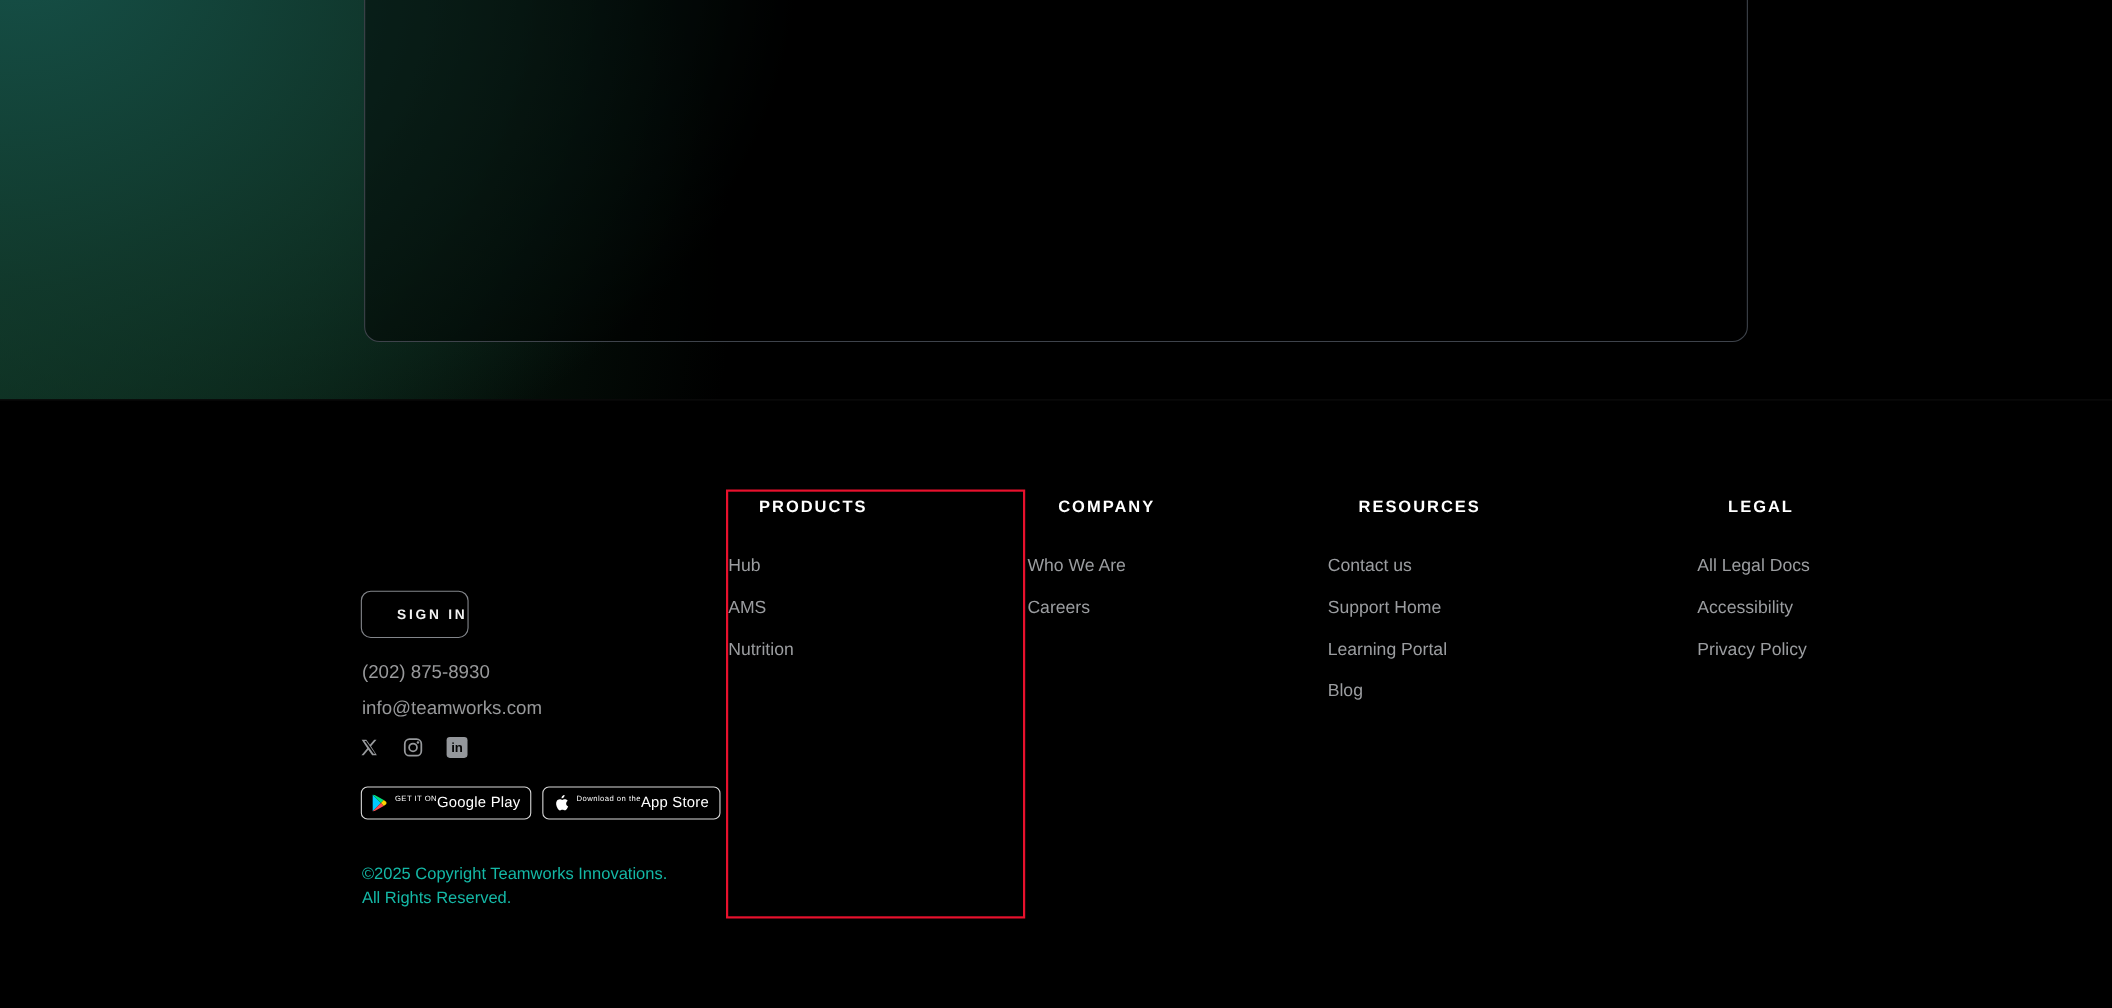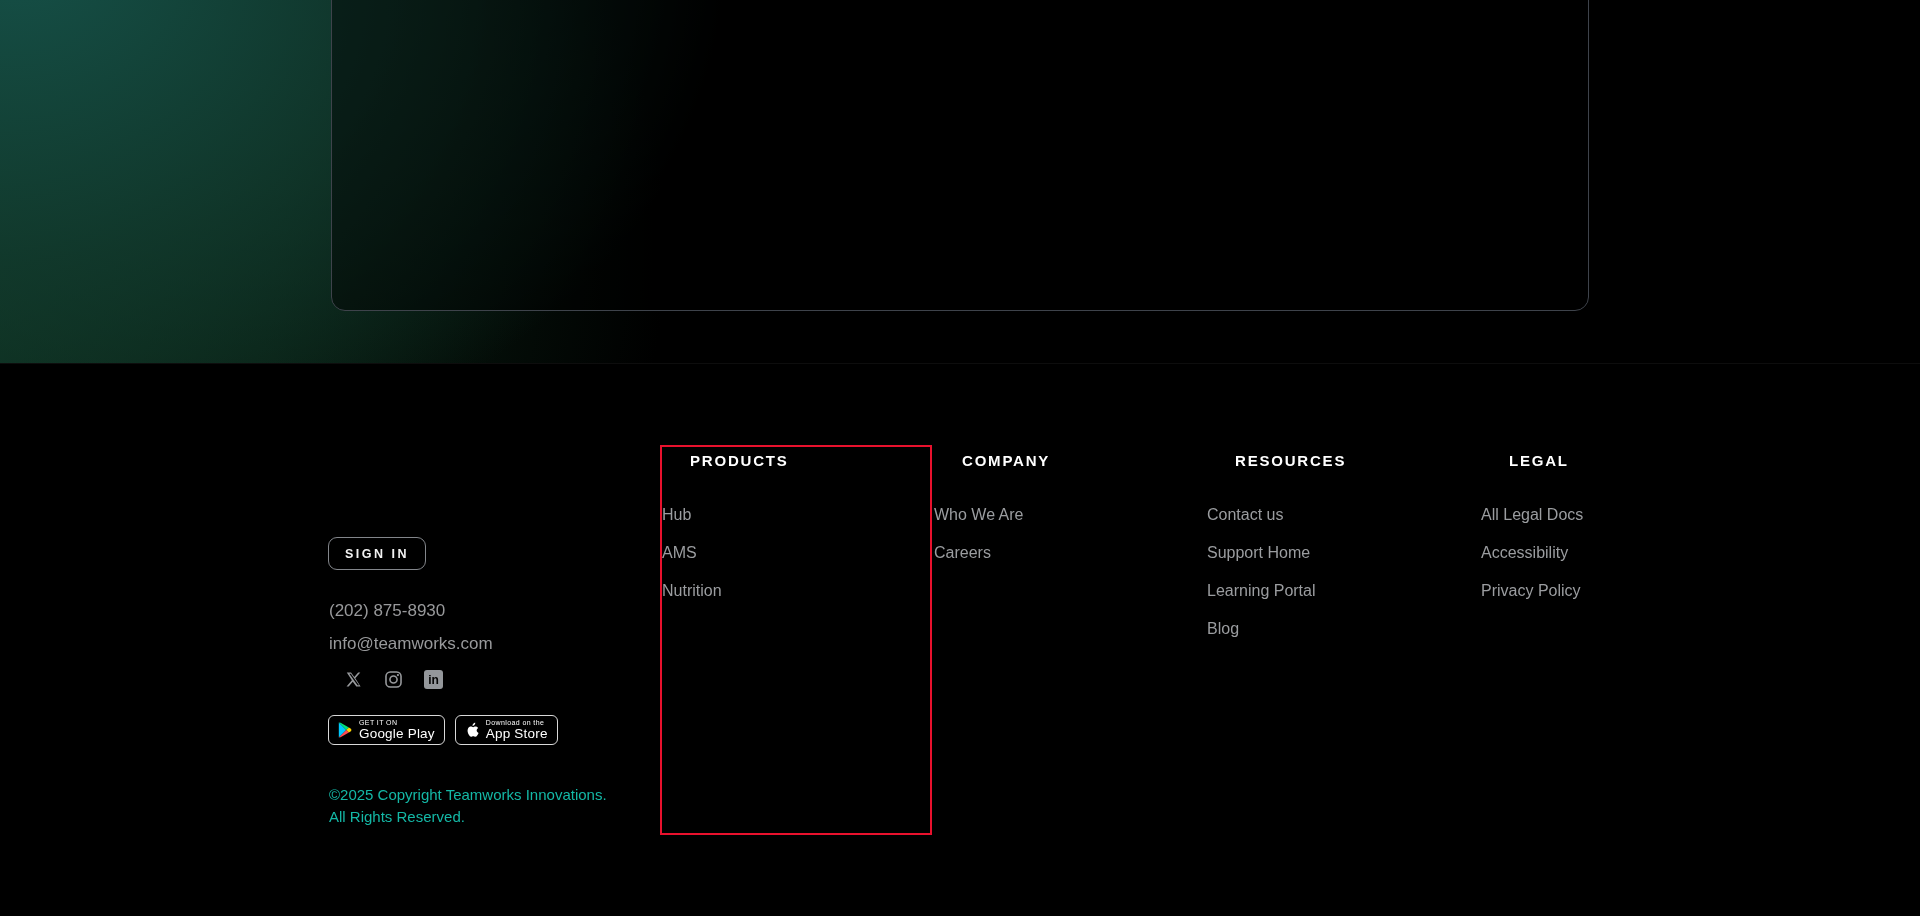--- a/index.html
+++ b/index.html
@@ -23,47 +23,47 @@
   
   .footer { position:relative; width:1920px; height:553px; background:#000; border-top:1px solid rgba(255,255,255,0.05); }
 
   .logo-link { position:absolute; left:328px; top:82px; display:flex; align-items:flex-start; text-decoration:none; cursor:pointer; }
   .logo-icon { width:68px; height:68px; display:block; }
   .brand-text { margin-left:14px; color:#fff; font-weight:800; font-size:29px; line-height:33px; margin-top:1px; }
   .brand-line1 { letter-spacing:1px; }
   .brand-line2 { letter-spacing:3.5px; }
 
   .signin {
-    position:absolute; left:328px; top:173px; width:98px; height:33px;
+    position:absolute; left:328px; top:173px; width:98px; height:43px;
     background:transparent; border:1px solid #83868b; border-radius:9px;
-    color:#f2f2f2; font-family:"Liberation Sans", sans-serif; font-size:12.5px; font-weight:700; letter-spacing:2.5px; cursor:pointer;
+    color:#f2f2f2; font-family:"Liberation Sans", sans-serif; font-size:12.5px; font-weight:700; letter-spacing:2.5px; cursor:pointer;text-align:right;
   }
   .contact-link { position:absolute; left:329px; font-size:17px; color:#98999b; text-decoration:none; cursor:pointer; }
   .phone { top:237px; }
   .email { top:270px; }
 
-  .social { position:absolute; left:344px; top:306px; display:flex; align-items:center; gap:21px; }
+  .social { position:absolute; left:326px; top:306px; display:flex; align-items:center; gap:21px; }
   .social-icon { width:19px; height:19px; display:flex; align-items:center; justify-content:center; cursor:pointer; }
   .social-icon svg { display:block; }
   .li-badge { width:19px; height:19px; background:#94979b; border-radius:3px; color:#050505; font-size:12px; font-weight:700; display:flex; align-items:center; justify-content:center; cursor:pointer; }
 
   .badges { position:absolute; left:328px; top:351px; display:flex; gap:10px; }
   .store-badge {
     height:30px; display:flex; align-items:center; background:#000;
     border:1px solid #d9d9d9; border-radius:6px; padding:0 9px 0 7px; cursor:pointer;
   }
   .badge-icon { width:17px; height:18px; margin-right:6px; flex:0 0 auto; }
-  .badge-text { display:flex; flex-direction:column; justify-content:center; }
+  .badge-text { display:flex; flex-direction:row; justify-content:center; }
   .badge-line1 { font-size:7px; color:#fff; letter-spacing:0.4px; line-height:8px; }
   .badge-line2 { font-size:13.5px; color:#fff; font-weight:500; line-height:14px; letter-spacing:0.2px; }
 
   .copyright { position:absolute; left:329px; top:420px; font-size:15px; line-height:22px; color:#14b8a6; }
 
   .footer-col { position:absolute; top:89px; width:250px; }
-  .col-0 { left:662px; } .col-1 { left:934px; } .col-2 { left:1207px; } .col-3 { left:1481px; }
+  .col-0 { left:662px; } .col-1 { left:934px; } .col-2 { left:1207px; } .col-3 { left:1543px; }
   .col-heading { color:#fff; font-size:15px; font-weight:700; letter-spacing:1.8px; line-height:16px;padding-left:28px; }
   .col-links { list-style:none; margin-top:37px; }
   .col-links li { margin-bottom:20px; }
   .footer-link { color:#9b9da0; font-size:16px; line-height:16px; text-decoration:none; cursor:pointer; display:inline-block; }
 
   .annotation-box {
     position:absolute; left:660px; top:81px; width:272px; height:390px;
     border:2px solid var(--annotation_red,#e8112d); pointer-events:none;
   }
 </style>

